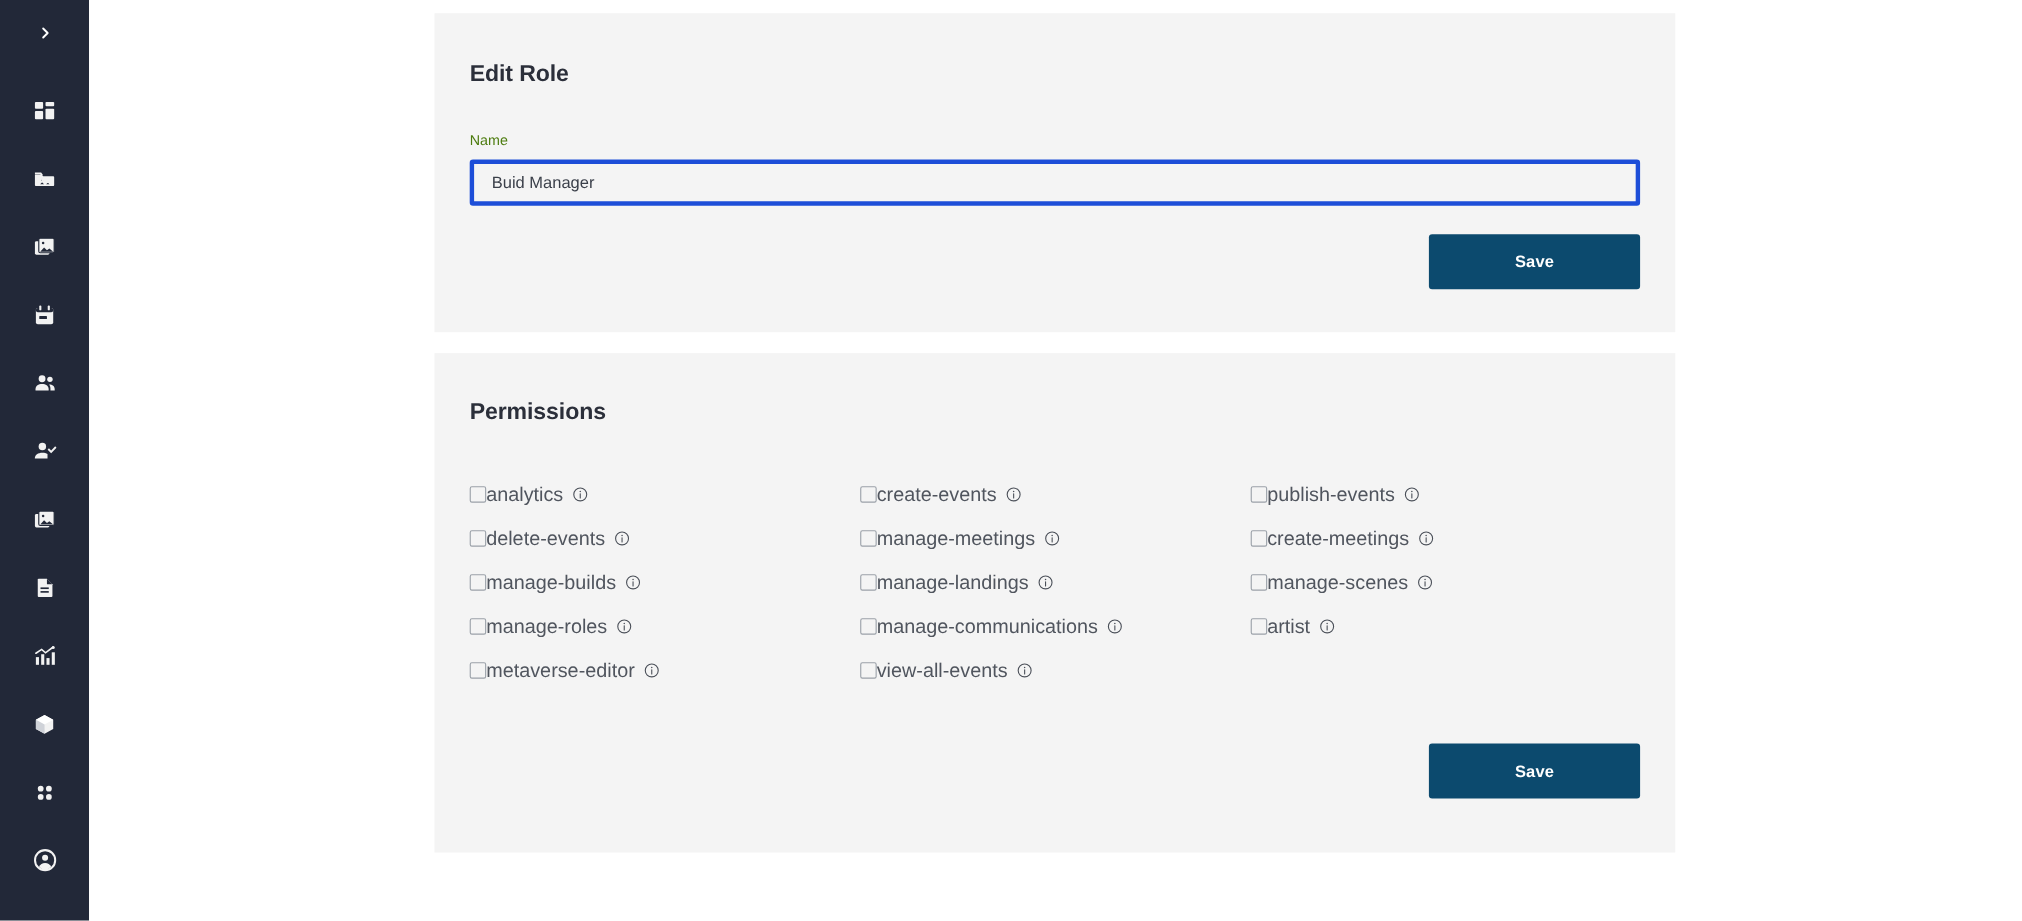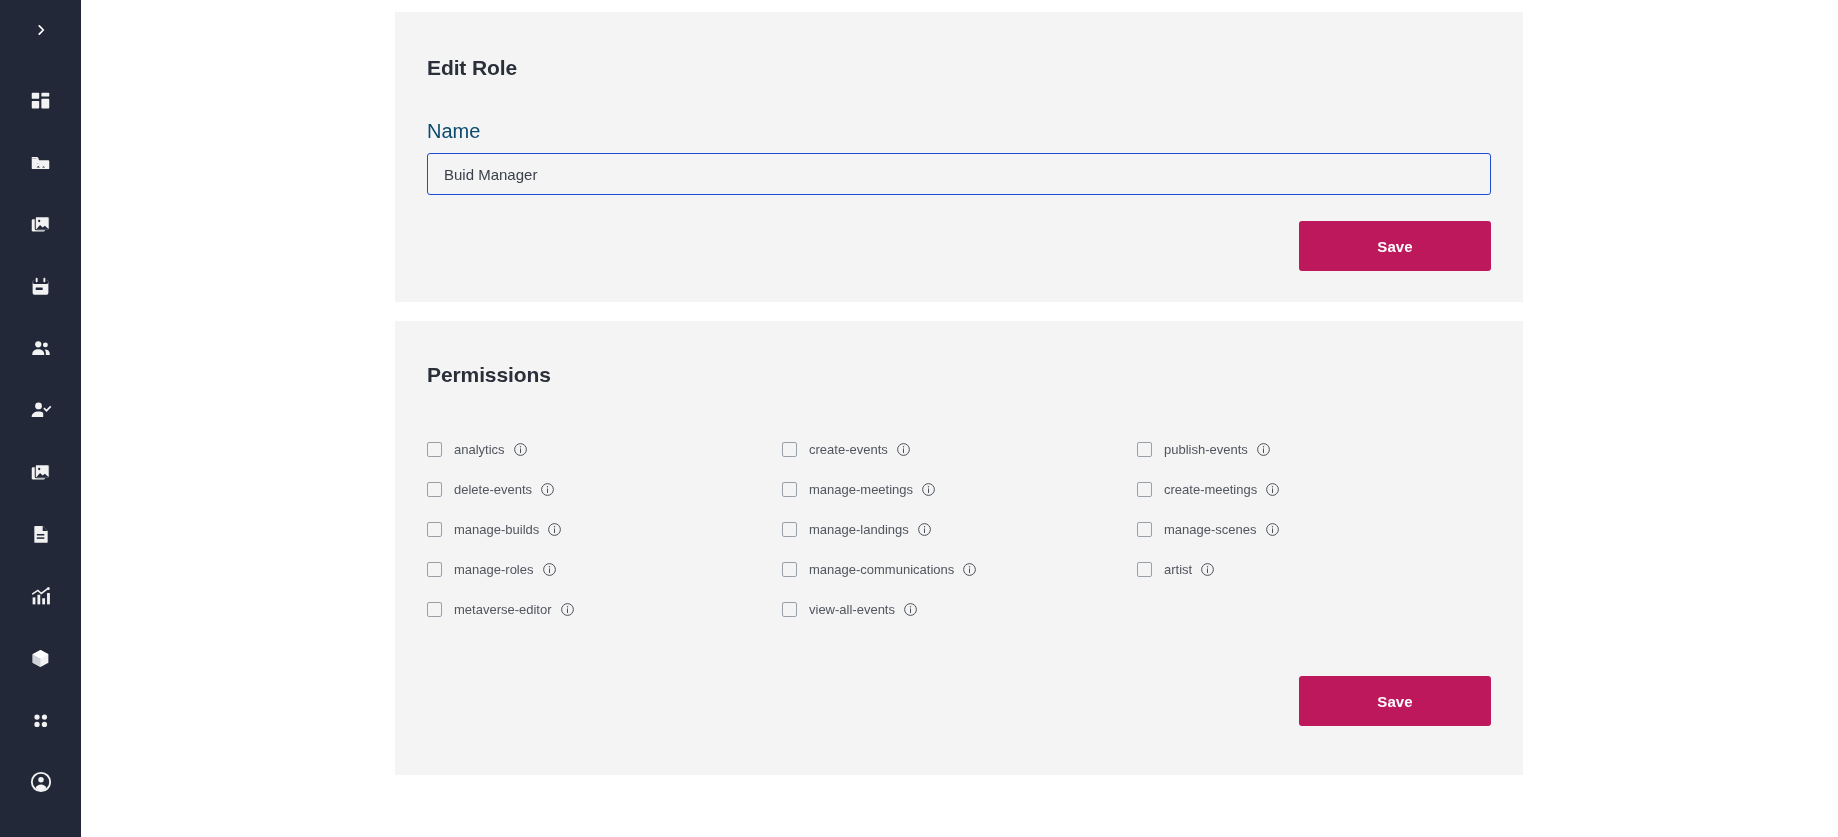--- a/index.html
+++ b/index.html
@@ -92,56 +92,56 @@
     font-size: 21px;
     font-weight: bold;
     color: #2b2f3a;
     letter-spacing: -0.1px;
   }
 
   .edit-role-title { padding-top: 44px; padding-left: 32px; }
   .permissions-title { padding-top: 42px; padding-left: 32px; }
 
   .field-label {
-    font-size: 20px;
-    color: #0c4a6e;
+    font-size: 13px;
+    color: #4d7c0f;
     padding-left: 32px;
     padding-top: 40px;
   }
 
   .name-input-wrap {
     padding: 10px 32px 0 32px;
   }
 
   .name-input {
     width: 1064px;
     height: 42px;
     background: #f4f4f4;
-    border: 1px solid #1d4ed8;
+    border: 4px solid #1d4ed8;
     border-radius: 3px;
     padding: 0 16px;
     font-family: "Liberation Sans", sans-serif;
     font-size: 15px;
     color: #3a3f49;
     outline: none;
   }
 
   .btn-row {
     display: flex;
     justify-content: flex-end;
     padding-right: 32px;
   }
 
   .btn-row-edit { padding-top: 26px; }
   .btn-row-perms { padding-top: 47px; }
 
   .btn-save {
     width: 192px;
     height: 50px;
-    background: #be185d;
+    background: #0c4a6e;
     color: #ffffff;
     border: none;
     border-radius: 3px;
     font-family: "Liberation Sans", sans-serif;
     font-size: 15px;
     font-weight: bold;
     cursor: pointer;
     letter-spacing: 0.1px;
   }
 
@@ -168,23 +168,22 @@
     border: 1px solid #9aa0a8;
     border-radius: 2px;
     background: #f4f4f4;
     cursor: pointer;
     appearance: none;
     -webkit-appearance: none;
     margin: 0;
   }
 
   .perm-label {
-    font-size: 13px;
+    font-size: 18px;
     color: #50555e;
-    margin-left: 12px;
     white-space: nowrap;
     text-align: right;
   }
 
   .info-icon {
     margin-left: 8px;
     width: 15px;
     height: 15px;
     display: inline-flex;
     align-items: center;

